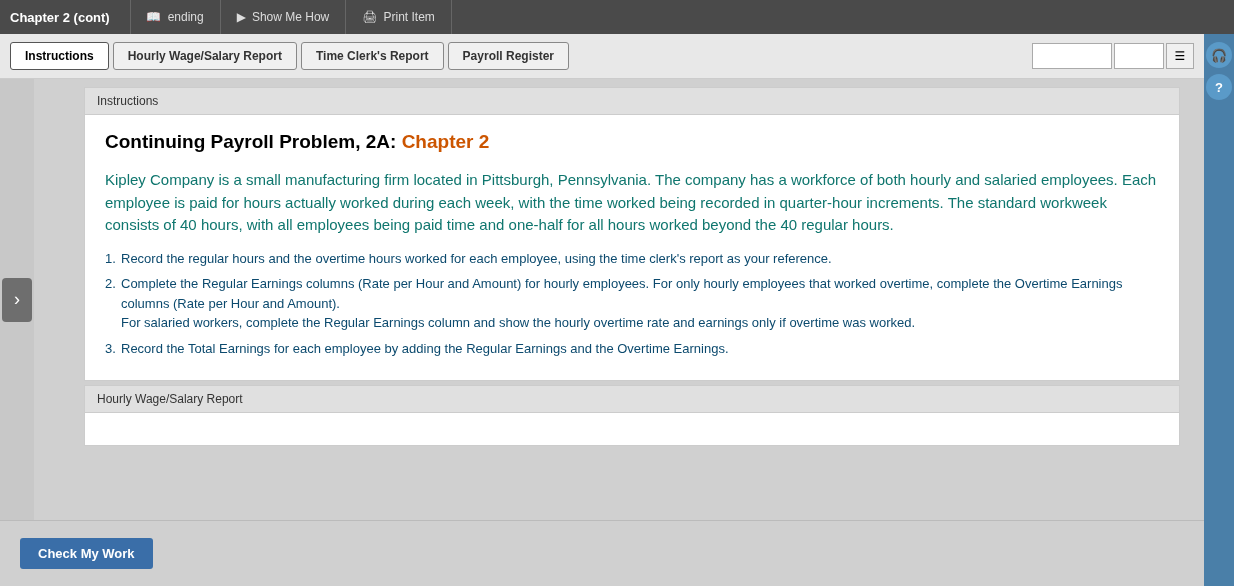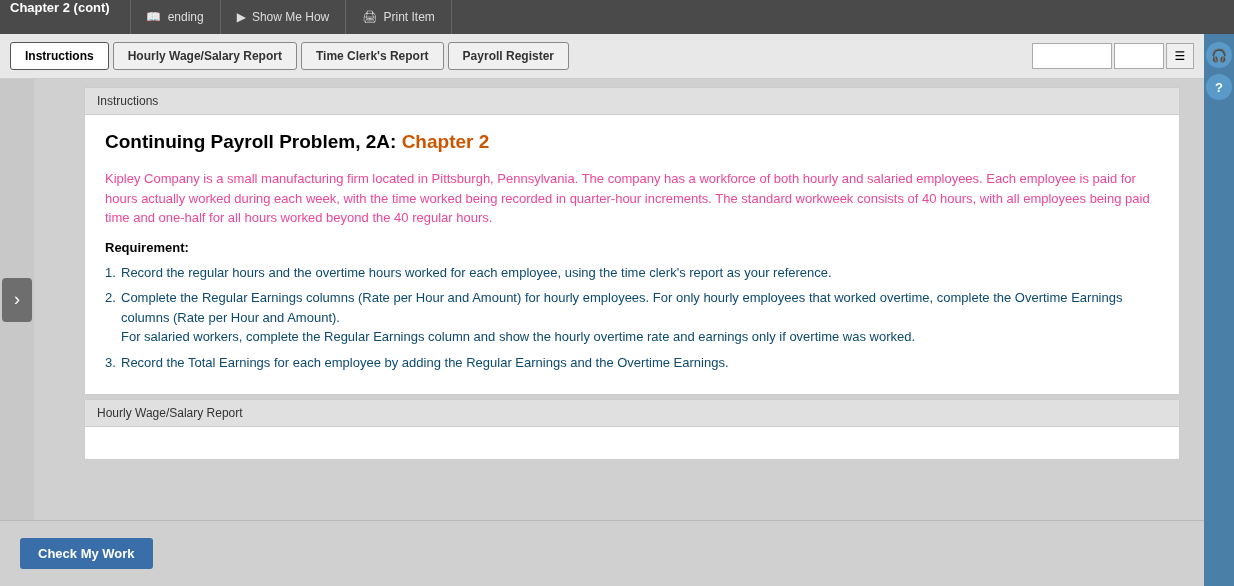--- a/index.html
+++ b/index.html
@@ -11,20 +11,21 @@
       height: 586px;
       overflow: hidden;
       display: flex;
       flex-direction: column;
     }
 
     
     .top-bar {
       background: #4a4a4a;
       display: flex;
+      align-items: center;
       height: 34px;
       padding: 0 10px;
       flex-shrink: 0;
     }
     .top-bar-title {
       color: #fff;
       font-size: 13px;
       font-weight: bold;
       flex: 0 0 auto;
       margin-right: 20px;
@@ -138,22 +139,22 @@
       font-weight: bold;
       margin-bottom: 16px;
     }
     .problem-title .chapter-link {
       color: #cc5500;
     }
 
     .para {
       margin-bottom: 12px;
       line-height: 1.5;
-      font-size: 13px;
-      color: #ec4899;
+      font-size: 15px;
+      color: #0f766e;
     }
 
     .requirement-heading {
       font-weight: bold;
       font-size: 13px;
       margin-bottom: 8px;
     }
 
     .req-list {
       list-style: none;
@@ -331,21 +332,20 @@
           <div class="section-header">Instructions</div>
           <div class="section-content">
 
             <div class="problem-title">
               <span>Continuing Payroll Problem, 2A:</span>
               <span class="chapter-link" style="cursor:pointer; color:#cc5500;">Chapter 2</span>
             </div>
 
             <p class="para">Kipley Company is a small manufacturing firm located in Pittsburgh, Pennsylvania. The company has a workforce of both hourly and salaried employees. Each employee is paid for hours actually worked during each week, with the time worked being recorded in quarter-hour increments. The standard workweek consists of 40 hours, with all employees being paid time and one-half for all hours worked beyond the 40 regular hours.</p>
 
-            <div class="requirement-heading">Requirement:</div>
 
             <ol class="req-list">
               <li>Record the regular hours and the overtime hours worked for each employee, using the time clerk's report as your reference.</li>
               <li>
                 Complete the Regular Earnings columns (Rate per Hour and Amount) for hourly employees. For only hourly employees that worked overtime, complete the Overtime Earnings columns (Rate per Hour and Amount).
                 <span class="sub-line">For salaried workers, complete the Regular Earnings column and show the hourly overtime rate and earnings only if overtime was worked.</span>
               </li>
               <li>Record the Total Earnings for each employee by adding the Regular Earnings and the Overtime Earnings.</li>
             </ol>
 

